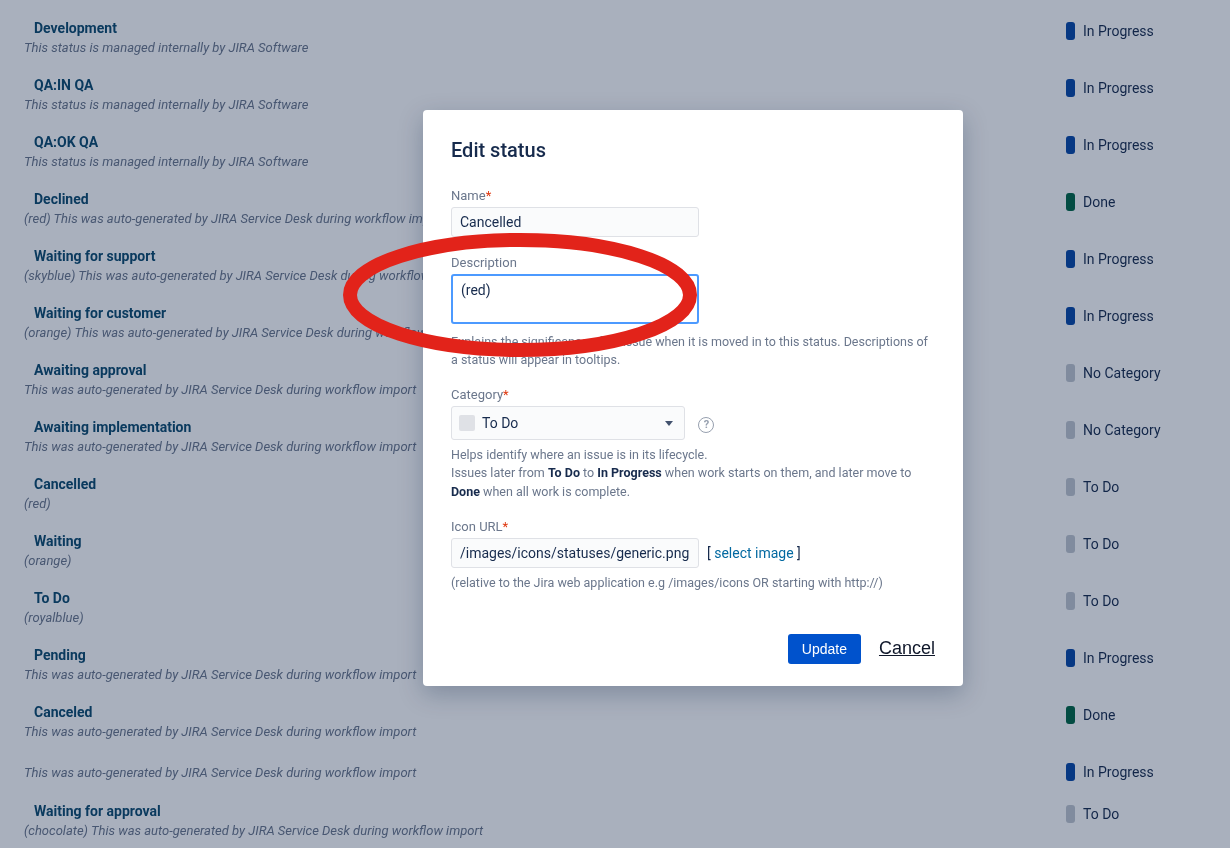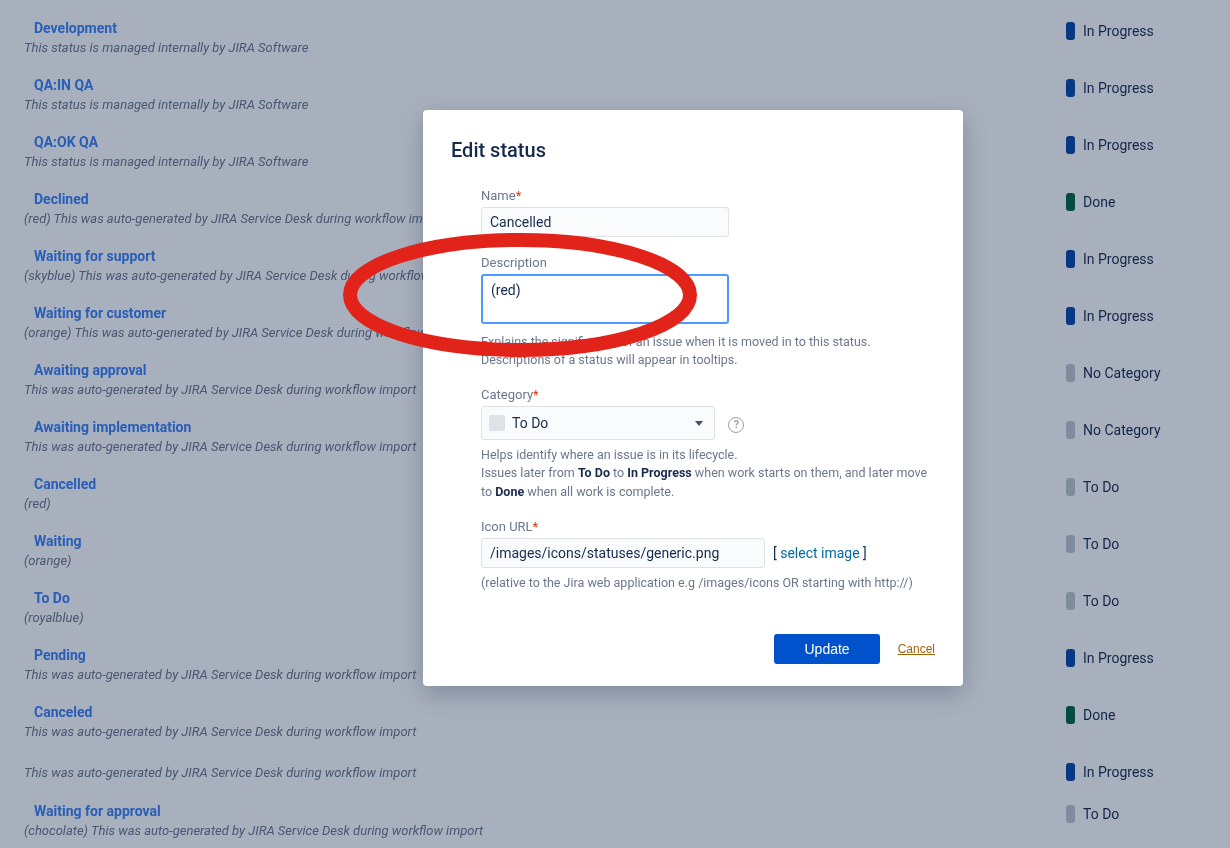--- a/index.html
+++ b/index.html
@@ -25,21 +25,21 @@
   }
   .status-row {
     display: flex;
     align-items: flex-start;
     justify-content: space-between;
     padding: 8px 0 14px 0;
   }
   .status-left { flex: 1; }
   .status-name {
     font-weight: 700;
-    color: #3b82f6;
+    color: #0c4a6e;
     font-size: 14px;
     padding-left: 10px;
   }
   .status-desc {
     margin-top: 4px;
     color: #6B778C;
     font-size: 13px;
     font-style: italic;
   }
   .status-right {
@@ -138,45 +138,45 @@
     margin-left: 10px;
     vertical-align: middle;
   }
   .hint {
     font-size: 12.5px;
     color: #6B778C;
     margin-top: 6px;
     line-height: 1.45;
   }
   .hint b, .hint strong { color: #172B4D; font-weight: 700; }
-  .form-group { margin-bottom: 18px; margin-left: 30px; }
+  .form-group { margin-bottom: 18px; }
   .iconurl-row { display: flex; align-items: center; gap: 8px; }
-  .iconurl-input { width: 284px; }
+  .iconurl-input { width: 248px; }
   .link { color: #0369a1; cursor: pointer; }
   .actions {
     display: flex;
     justify-content: flex-end;
     gap: 18px;
     align-items: center;
     margin-top: 42px;
   }
   .btn-primary {
     background: #0052CC;
     color: #fff;
     border: none;
-    padding: 7px 30px;
+    padding: 7px 14px;
     font-size: 14px;
     border-radius: 3px;
     cursor: pointer;
   }
   .btn-link {
     background: none;
     border: none;
-    color: #a16207;
-    font-size: 12px;
+    color: #0f172a;
+    font-size: 18px;
     cursor: pointer;
     text-decoration: underline;
   }
 
   .annotation-ellipse {
     position: absolute;
     z-index: 30;
     pointer-events: none;
   }
 </style>

